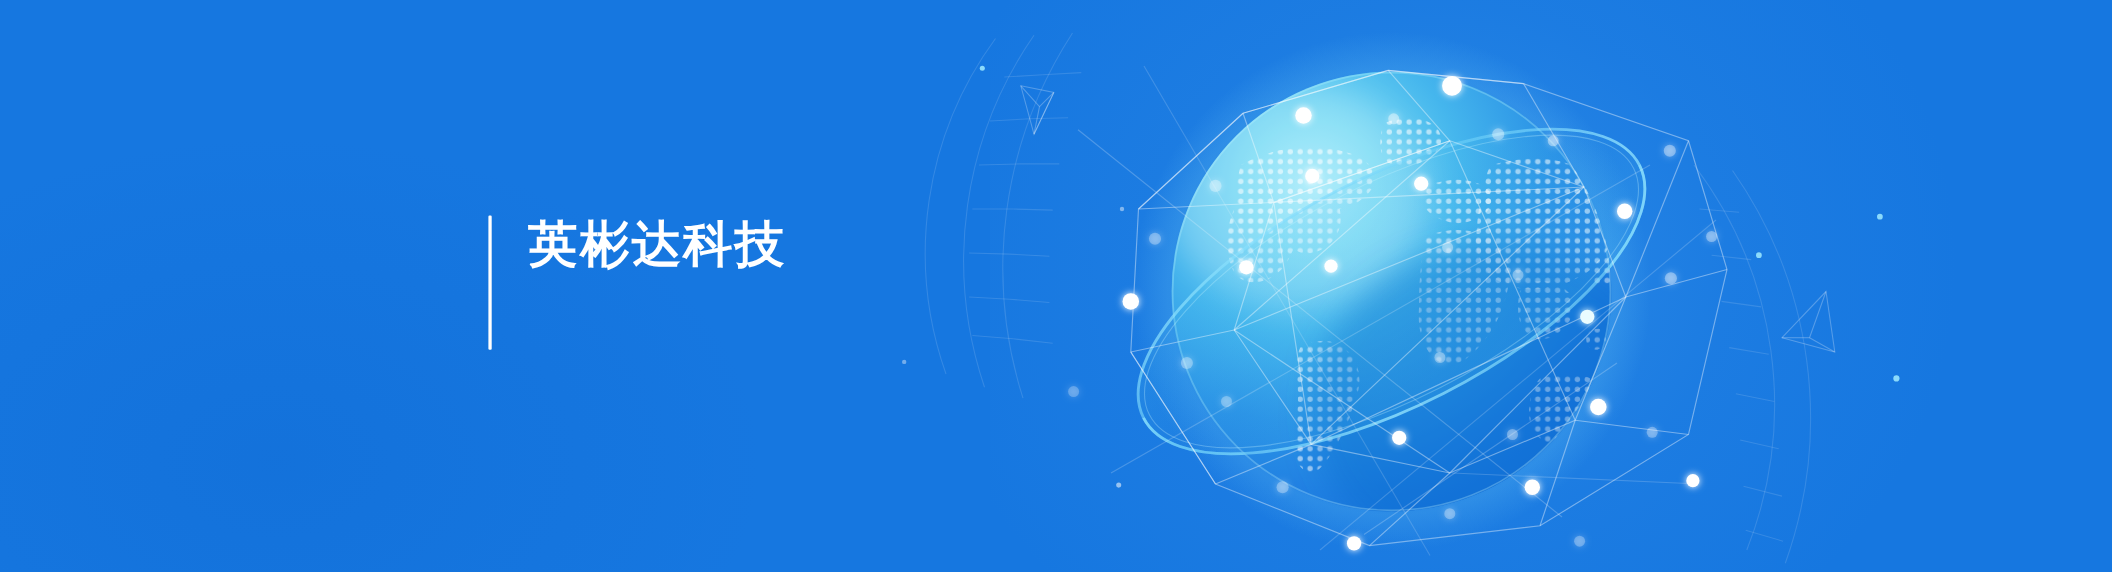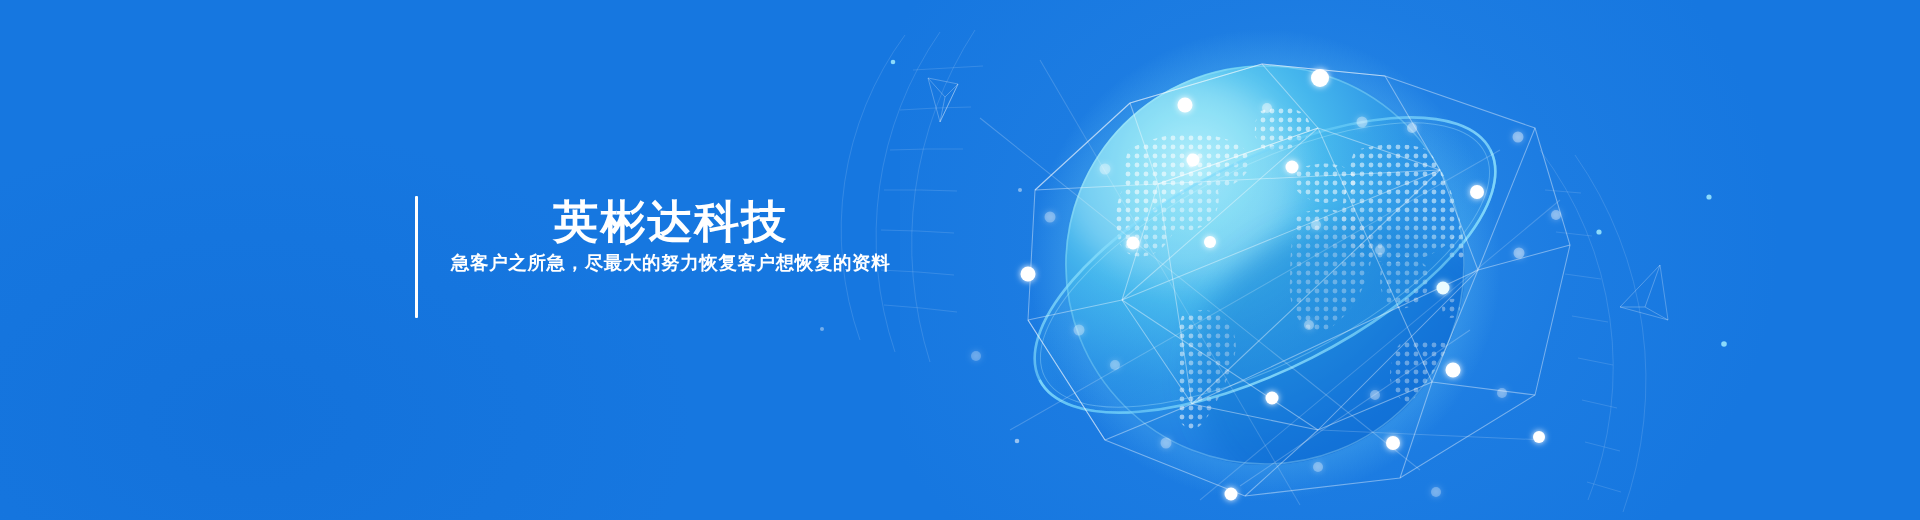--- a/index.html
+++ b/index.html
@@ -37,25 +37,24 @@
     height: 600px;
     background: radial-gradient(ellipse at 50% 50%,
                 rgba(10,95,200,0.22) 0%,
                 rgba(22,119,224,0.0) 70%);
     pointer-events: none;
   }
 
   
   .text-block {
     position: absolute;
-    left: 415px;
+    left: 444px;
     top: 196px;
     display: flex;
     align-items: stretch;
-    text-align: center;
   }
   .accent-bar {
     width: 3px;
     height: 122px;
     background: #ffffff;
     flex: 0 0 auto;
     border-radius: 1px;
   }
   .text-col {
     margin-left: 33px;
@@ -344,17 +343,16 @@
       <circle cx="1318" cy="467" r="5" fill="rgba(255,255,255,0.30)"></circle>
       <circle cx="1436" cy="492" r="5" fill="rgba(255,255,255,0.28)"></circle>
       <circle cx="976" cy="356" r="5" fill="rgba(255,255,255,0.24)"></circle>
     </g>
   </svg>
 
   <div class="text-block">
     <div class="accent-bar"></div>
     <div class="text-col">
       <h1 class="title">英彬达科技</h1>
-      <p class="subtitle-line">急客户之所急，尽最大的努力恢复客户想恢复的资料</p>
     </div>
   </div>
 
 </div>
 
 </body></html>

